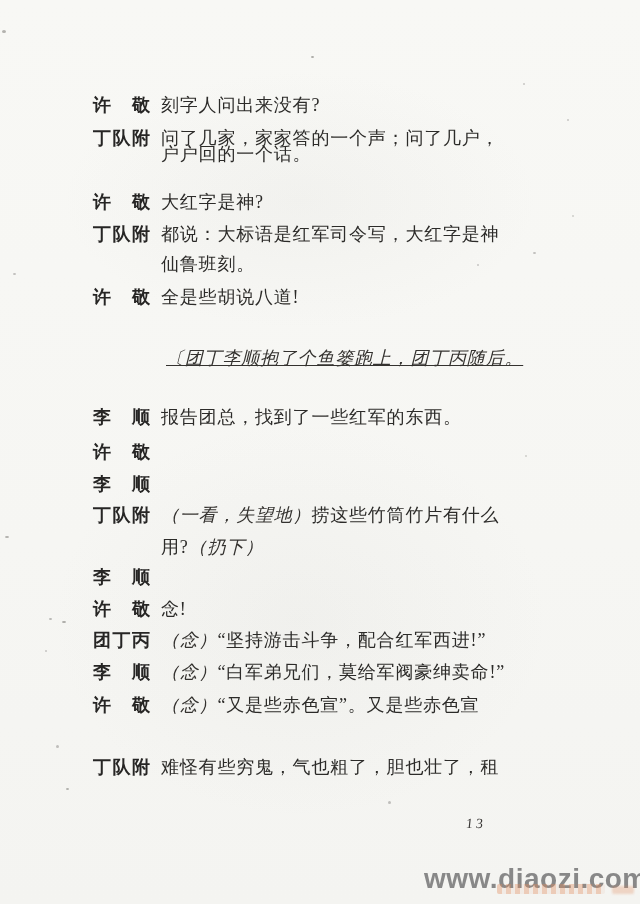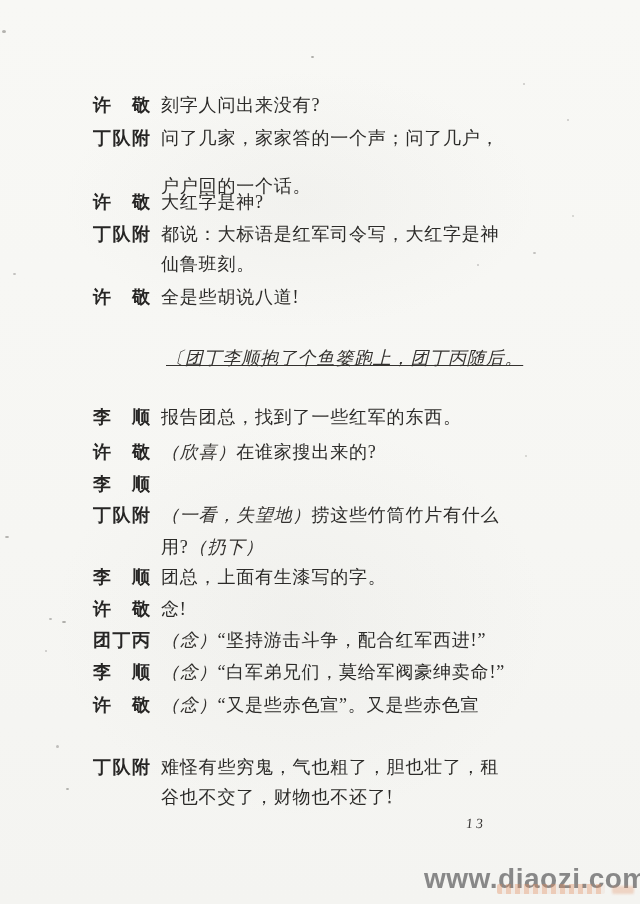--- a/index.html
+++ b/index.html
@@ -65,21 +65,21 @@
   <div class="haze h2"></div>
 
   <div class="row" style="top:93px">
     <span class="name">许　敬</span>
     <span class="body-text"><span class="txt-seg">刻字人问出来没有?</span></span>
   </div>
   <div class="row" style="top:126px">
     <span class="name">丁队附</span>
     <span class="body-text"><span class="txt-seg">问了几家，家家答的一个声；问了几户，</span></span>
   </div>
-  <div class="row" style="top:174px">
+  <div class="row" style="top:142px">
     <span class="body-text"><span class="txt-seg">户户回的一个话。</span></span>
   </div>
   <div class="row" style="top:190px">
     <span class="name">许　敬</span>
     <span class="body-text"><span class="txt-seg">大红字是神?</span></span>
   </div>
   <div class="row" style="top:222px">
     <span class="name">丁队附</span>
     <span class="body-text"><span class="txt-seg">都说：大标语是红军司令写，大红字是神</span></span>
   </div>
@@ -94,58 +94,53 @@
   <div class="row sd" style="top:346px">
     <span class="body-text kai"><span class="txt-seg">〔团丁李顺抱了个鱼篓跑上，团丁丙随后。</span></span>
   </div>
 
   <div class="row" style="top:405px">
     <span class="name">李　顺</span>
     <span class="body-text"><span class="txt-seg">报告团总，找到了一些红军的东西。</span></span>
   </div>
   <div class="row" style="top:440px">
     <span class="name">许　敬</span>
-    <span class="body-text"><span class="txt-seg kai">（欣喜）</span><span class="txt-seg">在谁家搜出来的?</span></span>
   </div>
   <div class="row" style="top:472px">
     <span class="name">李　顺</span>
   </div>
   <div class="row" style="top:503px">
     <span class="name">丁队附</span>
     <span class="body-text"><span class="txt-seg kai">（一看，失望地）</span><span class="txt-seg">捞这些竹筒竹片有什么</span></span>
   </div>
   <div class="row" style="top:535px">
     <span class="body-text"><span class="txt-seg">用?</span><span class="txt-seg kai">（扔下）</span></span>
   </div>
   <div class="row" style="top:565px">
     <span class="name">李　顺</span>
-    <span class="body-text"><span class="txt-seg">团总，上面有生漆写的字。</span></span>
   </div>
   <div class="row" style="top:597px">
     <span class="name">许　敬</span>
     <span class="body-text"><span class="txt-seg">念!</span></span>
   </div>
   <div class="row" style="top:628px">
     <span class="name">团丁丙</span>
     <span class="body-text"><span class="txt-seg kai">（念）</span><span class="txt-seg">“坚持游击斗争，配合红军西进!”</span></span>
   </div>
   <div class="row" style="top:660px">
     <span class="name">李　顺</span>
     <span class="body-text"><span class="txt-seg kai">（念）</span><span class="txt-seg">“白军弟兄们，莫给军阀豪绅卖命!”</span></span>
   </div>
   <div class="row" style="top:693px">
     <span class="name">许　敬</span>
     <span class="body-text"><span class="txt-seg kai">（念）</span><span class="txt-seg">“又是些赤色宣”。又是些赤色宣</span></span>
   </div>
   <div class="row" style="top:755px">
     <span class="name">丁队附</span>
     <span class="body-text"><span class="txt-seg">难怪有些穷鬼，气也粗了，胆也壮了，租</span></span>
-  </div>
-  <div class="row" style="top:785px">
-    <span class="body-text"><span class="txt-seg">谷也不交了，财物也不还了!</span></span>
   </div>
 
   <div class="pagenum">13</div>
 
   <div class="wm-url">www.diaozi.com</div>
   <div class="wm-orange"></div>
   <div class="wm-orange2"></div>
 
   <div class="speck" style="left:311px;top:56px;width:3px;height:2px;"></div>
   <div class="speck" style="left:523px;top:83px;width:2px;height:2px;opacity:.35;"></div>

